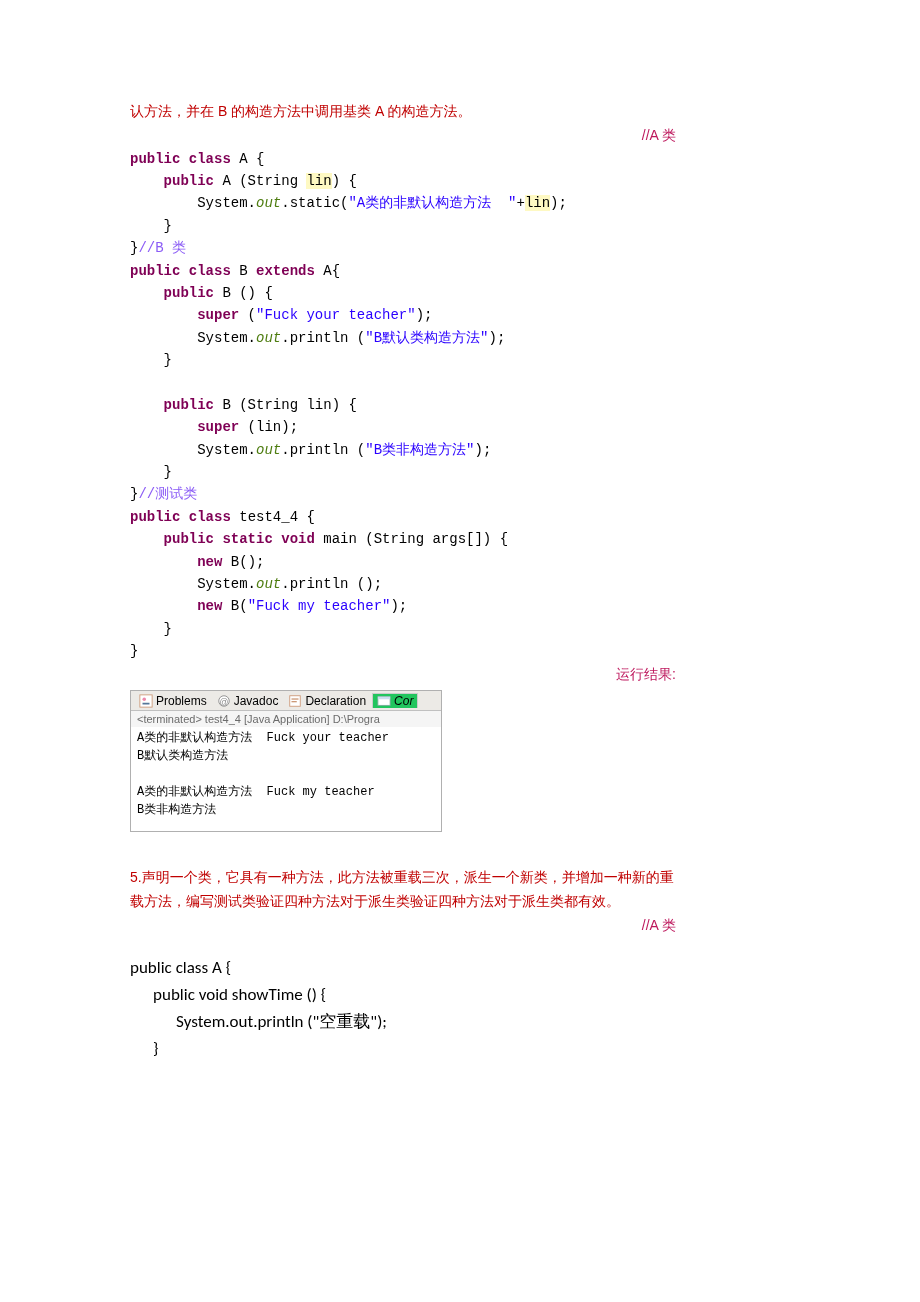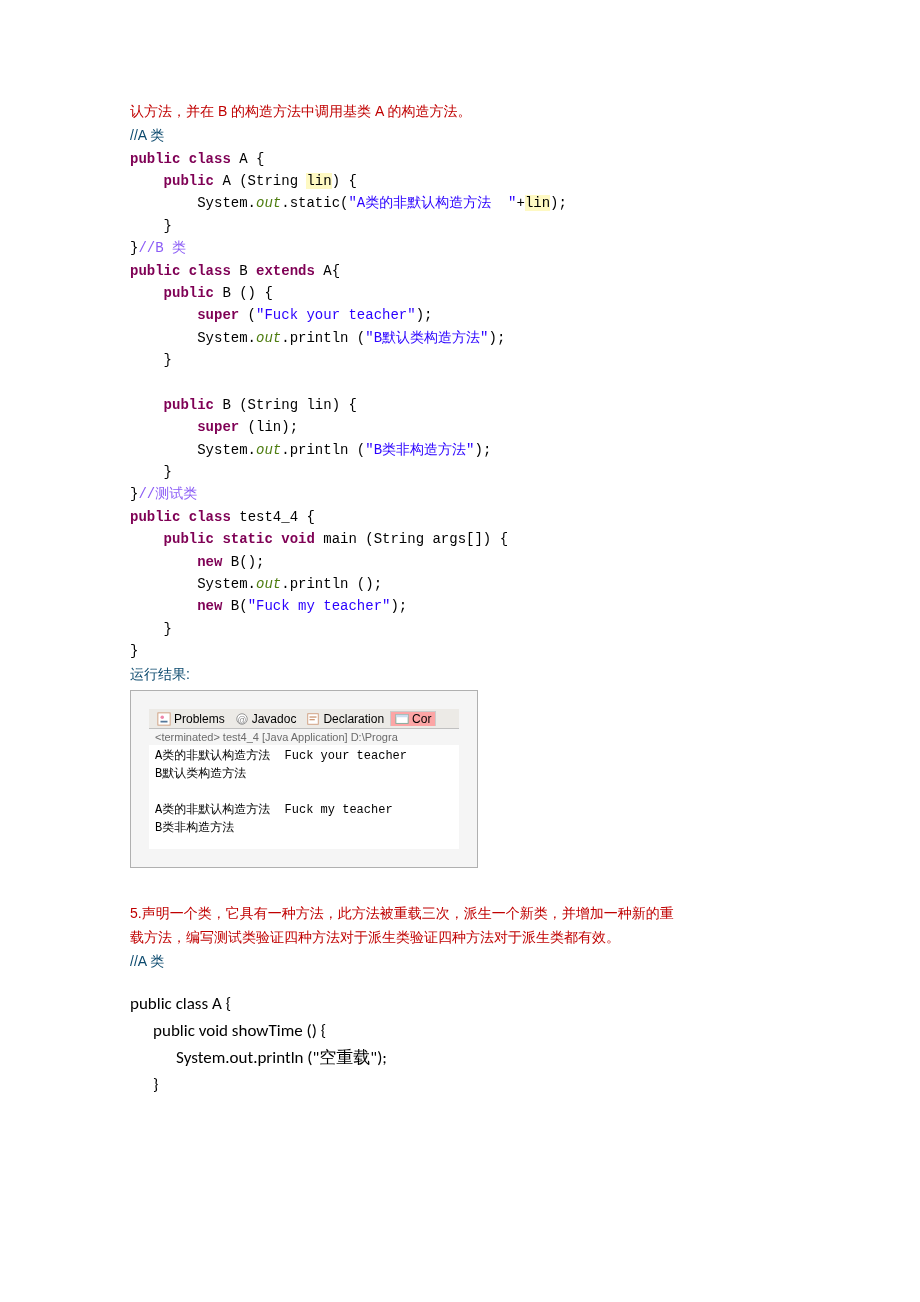--- a/index.html
+++ b/index.html
@@ -11,63 +11,64 @@
     color: #000;
   }
   .page {
     width: 806px;
     min-height: 1302px;
     padding: 100px 130px 60px 130px;
     box-sizing: border-box;
     background: #fff;
   }
   .red { color: #c00000; }
-  .black { color: #0c4a6e; }
+  .black { color: #be185d; text-align: right; }
   .code {
     font-family: Consolas, "Courier New", monospace;
     white-space: pre;
     font-size: 14px;
     line-height: 1.6;
     color: #000;
   }
   .kw { color: #7f0055; font-weight: bold; }
   .str { color: #2a00ff; }
   .comment { color: #8b5cf6; font-family: Liberation Mono, monospace; }
   .static-it { color: #4d7c0f; font-style: italic; }
   .graybg { background: #fef9c3; }
   .ptext { line-height: 1.7; }
 
   .console {
     border: 1px solid #b0b0b0;
     background: #f5f5f5;
     width: 310px;
     margin-top: 4px;
     margin-bottom: 20px;
-    padding: 18px;
+    padding: 0;
     font-family: Tahoma, sans-serif;
     font-size: 12px;
   }
   .tabbar {
     display: flex;
     align-items: center;
     border-bottom: 1px solid #c0c0c0;
     padding: 2px 4px;
     background: #eceae6;
   }
   .tabitem {
     display: flex;
     align-items: center;
     padding: 0 4px;
     margin-right: 2px;
   }
   .tabitem.active {
-    background: #fca5a5;
+    background: #22c55e;
     border-top: 1px solid #ccc;
     border-left: 1px solid #ccc;
     border-right: 1px solid #ccc;
+    font-style: italic;
   }
   .tabicon {
     width: 14px;
     height: 14px;
     margin-right: 3px;
   }
   .termline {
     padding: 2px 6px;
     color: #6b6b6b;
     font-size: 11px;

